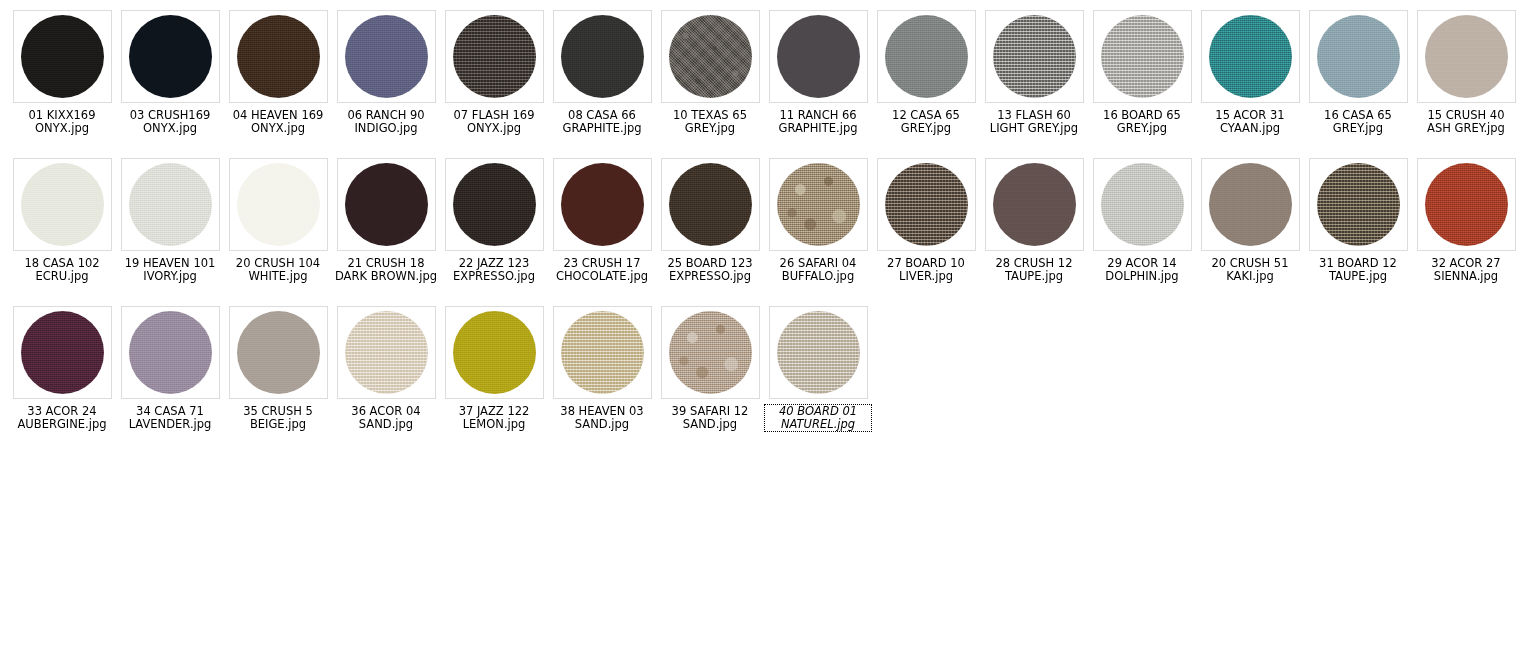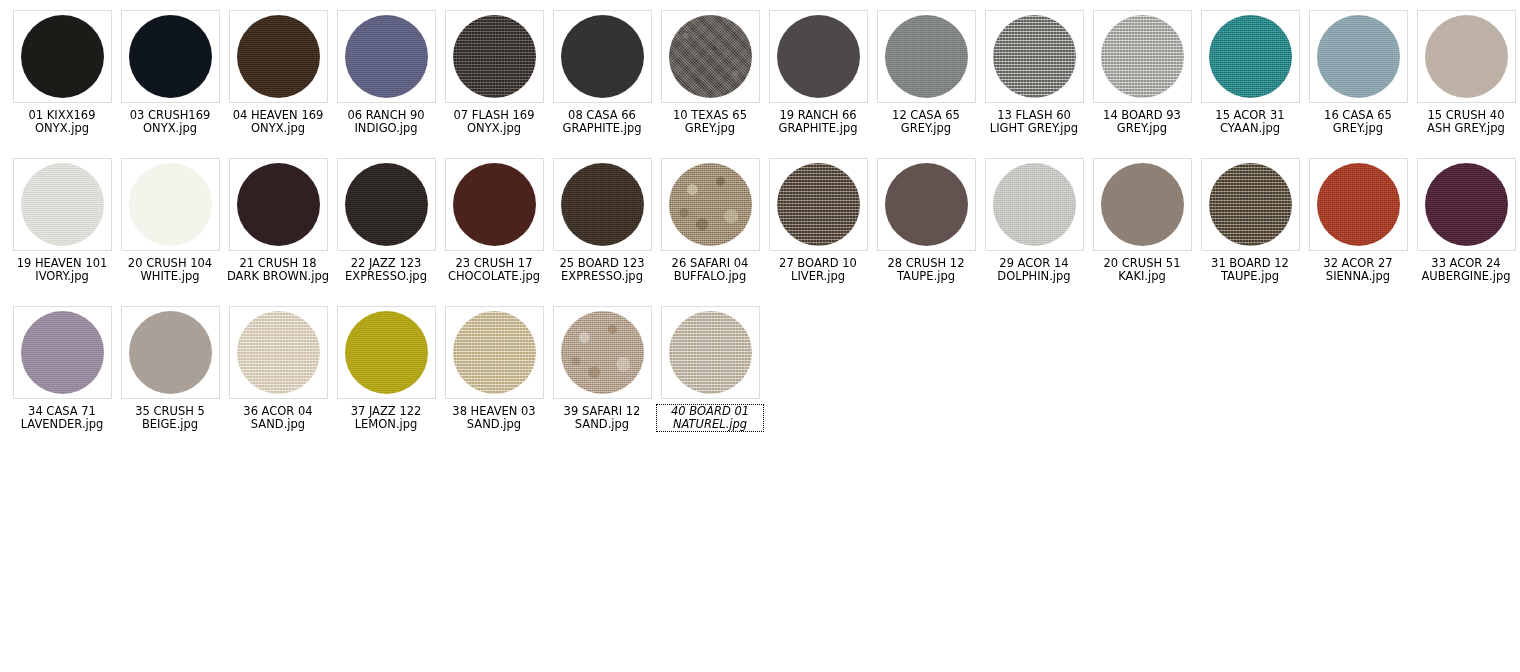--- a/index.html
+++ b/index.html
@@ -164,39 +164,39 @@
     <div class="file-item">
       <div class="thumb-frame">
         <div class="swatch tex-grain" style="background: rgb(94, 90, 85);"></div>
       </div>
       <div class="file-label">10 TEXAS 65 GREY.jpg</div>
     </div>
     <div class="file-item">
       <div class="thumb-frame">
         <div class="swatch tex-smooth" style="background: rgb(75, 71, 74);"></div>
       </div>
-      <div class="file-label">19 RANCH 66 GRAPHITE.jpg</div>
+      <div class="file-label">11 RANCH 66 GRAPHITE.jpg</div>
     </div>
     <div class="file-item">
       <div class="thumb-frame">
         <div class="swatch tex-fine" style="background: rgb(125, 130, 128);"></div>
       </div>
       <div class="file-label">12 CASA 65 GREY.jpg</div>
     </div>
     <div class="file-item">
       <div class="thumb-frame">
         <div class="swatch tex-coarse" style="background: rgb(142, 141, 139);"></div>
       </div>
       <div class="file-label">13 FLASH 60 LIGHT GREY.jpg</div>
     </div>
     <div class="file-item">
       <div class="thumb-frame">
         <div class="swatch tex-coarse" style="background: rgb(182, 181, 178);"></div>
       </div>
-      <div class="file-label">14 BOARD 93 GREY.jpg</div>
+      <div class="file-label">16 BOARD 65 GREY.jpg</div>
     </div>
     <div class="file-item">
       <div class="thumb-frame">
         <div class="swatch tex-weave" style="background: rgb(45, 127, 128);"></div>
       </div>
       <div class="file-label">15 ACOR 31 CYAAN.jpg</div>
     </div>
     <div class="file-item">
       <div class="thumb-frame">
         <div class="swatch tex-fine" style="background: rgb(138, 163, 172);"></div>
@@ -204,20 +204,26 @@
       <div class="file-label">16 CASA 65 GREY.jpg</div>
     </div>
     <div class="file-item">
       <div class="thumb-frame">
         <div class="swatch tex-smooth" style="background: rgb(189, 177, 166);"></div>
       </div>
       <div class="file-label">15 CRUSH 40 ASH GREY.jpg</div>
     </div>
     <div class="file-item">
       <div class="thumb-frame">
+        <div class="swatch tex-fine" style="background: rgb(230, 231, 221);"></div>
+      </div>
+      <div class="file-label">18 CASA 102 ECRU.jpg</div>
+    </div>
+    <div class="file-item">
+      <div class="thumb-frame">
         <div class="swatch tex-weave" style="background: rgb(220, 220, 214);"></div>
       </div>
       <div class="file-label">19 HEAVEN 101 IVORY.jpg</div>
     </div>
     <div class="file-item">
       <div class="thumb-frame">
         <div class="swatch tex-smooth" style="background: rgb(244, 243, 236);"></div>
       </div>
       <div class="file-label">20 CRUSH 104 WHITE.jpg</div>
     </div>

